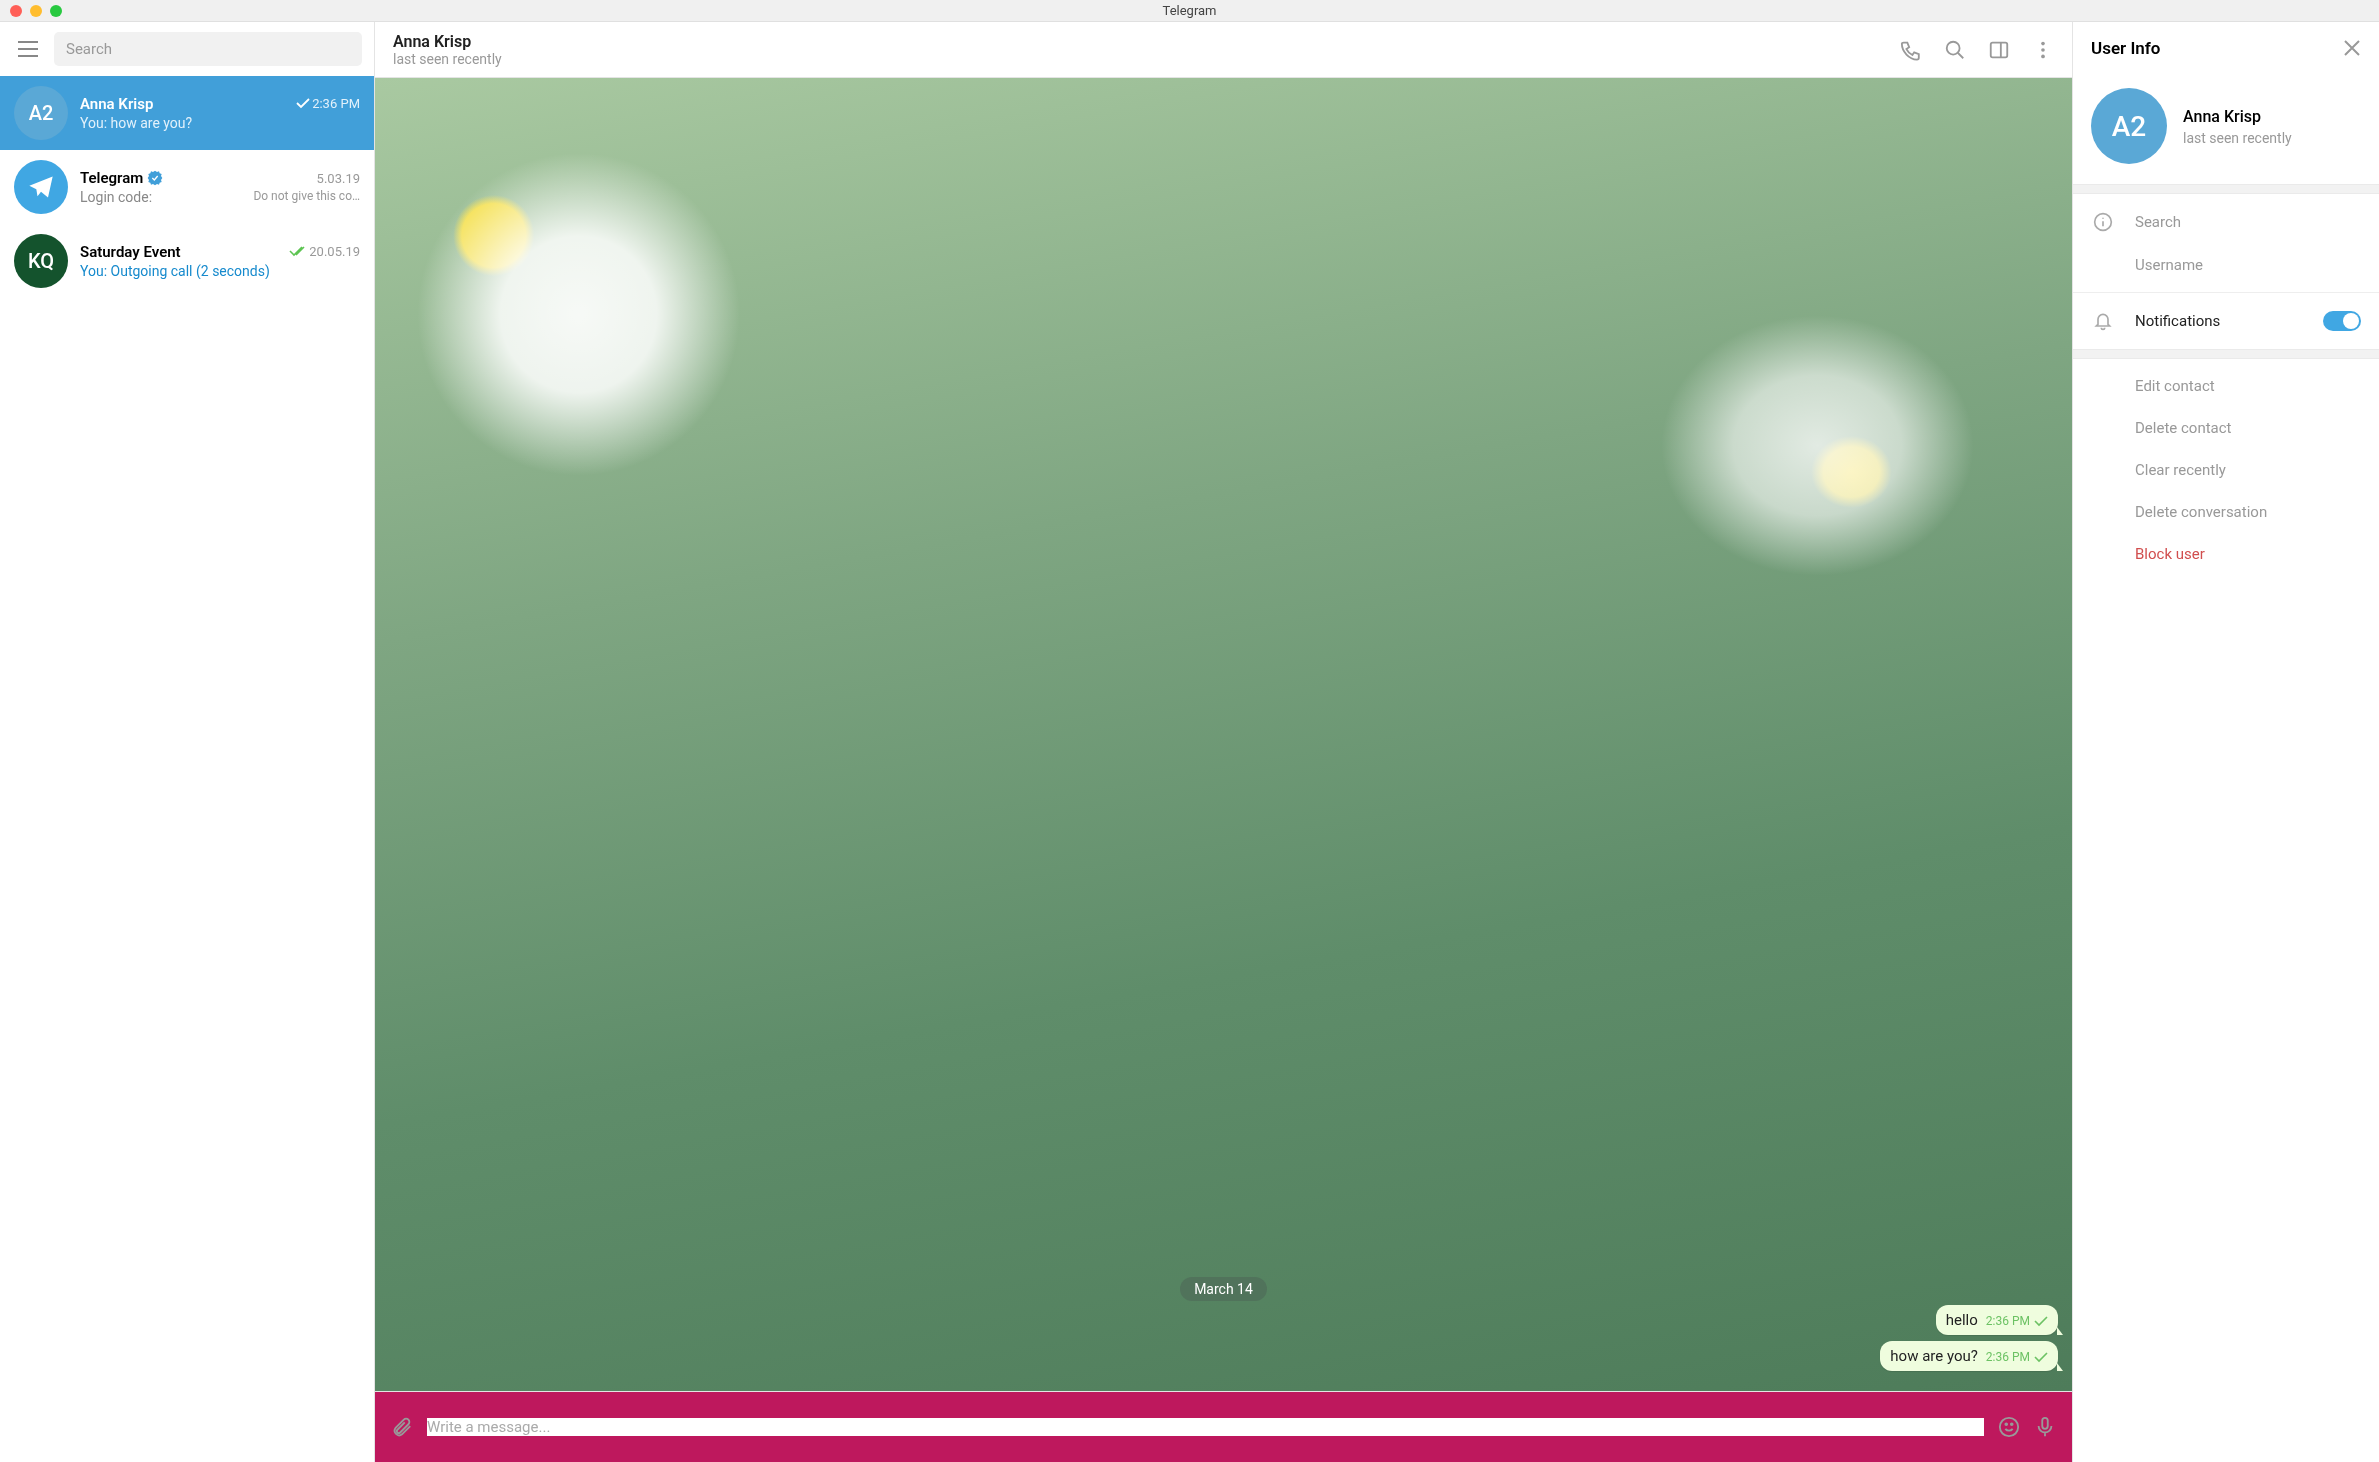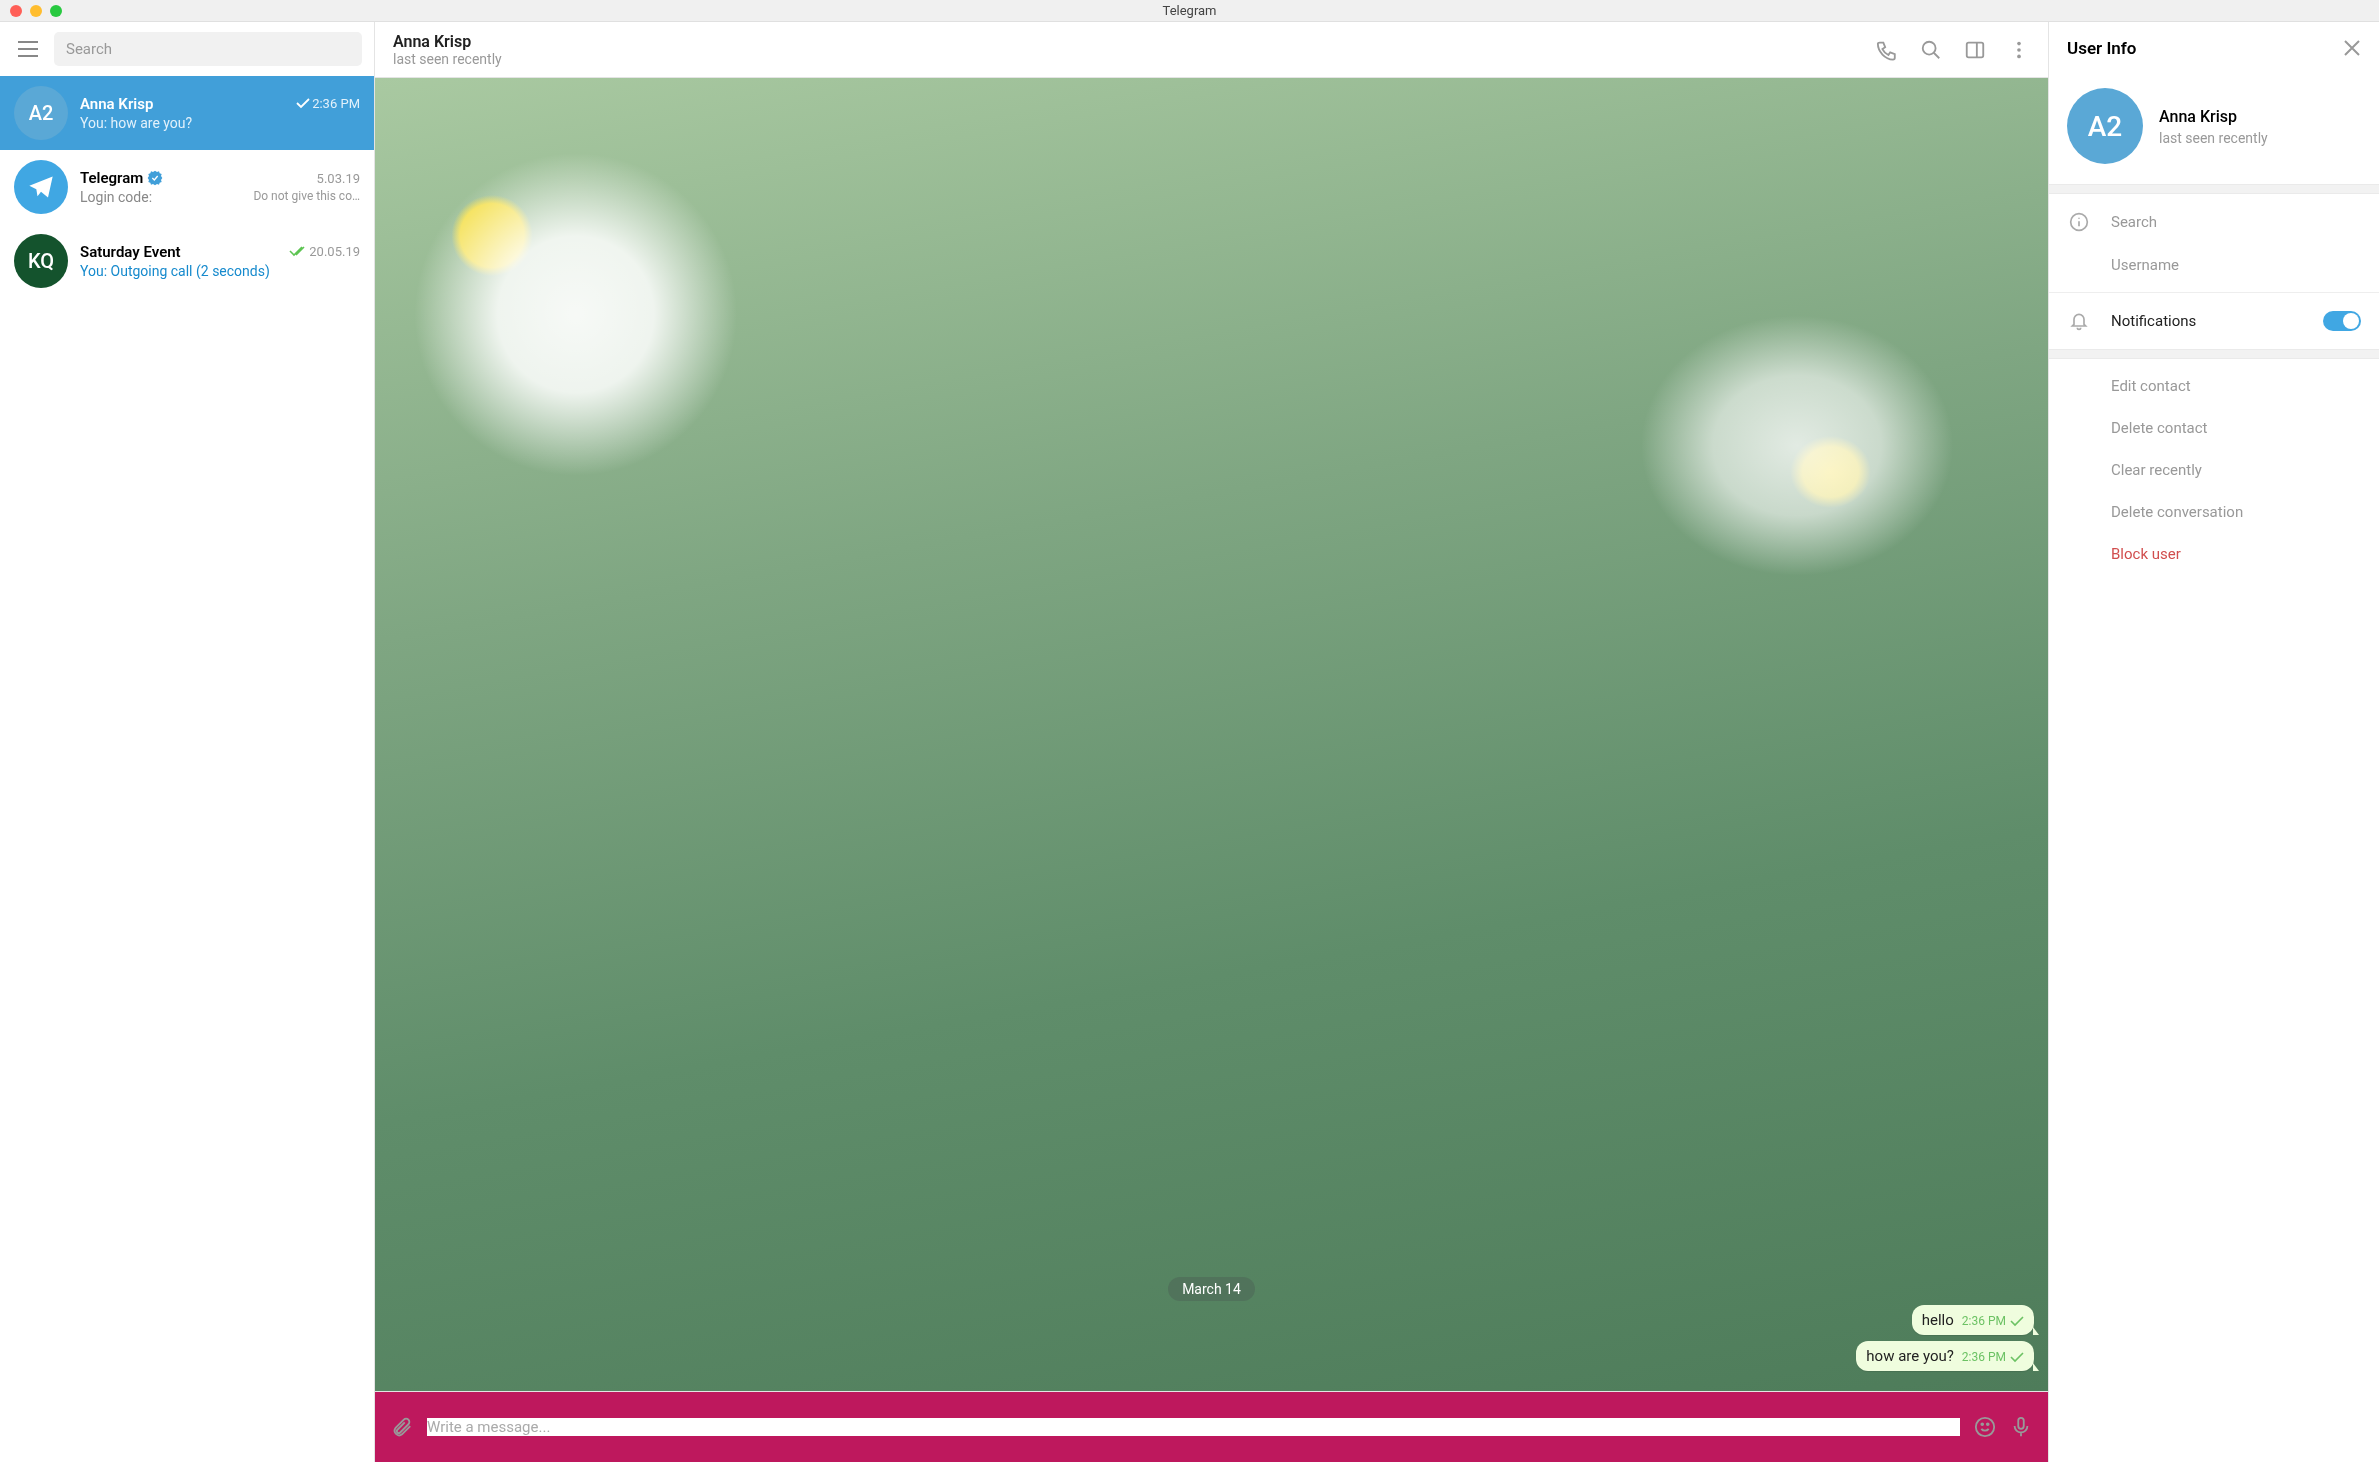--- a/index.html
+++ b/index.html
@@ -68,21 +68,21 @@
 .bubble::after { content: ""; position: absolute; right: -5px; bottom: 0; width: 0; height: 0; border-left: 6px solid #EFFDDE; border-top: 8px solid transparent; }
 .msg-text { }
 .msg-meta { font-size: 12px; color: #6cc264; display: flex; align-items: center; gap: 4px; }
 
 .composer { display: flex; align-items: center; padding: 24px 16px; gap: 14px; background: #be185d; border-top: 1px solid #e4e4e4; }
 .composer-input { flex: 1; border: none; outline: none; font-size: 15px; color: #333; }
 .composer-input::placeholder { color: #aaa; }
 .composer-icon { color: #999; cursor: pointer; }
 
 
-.info { width: 330px; display: flex; flex-direction: column; background: #fff; }
+.info { width: 306px; display: flex; flex-direction: column; background: #fff; }
 .info-header { display: flex; align-items: center; justify-content: space-between; padding: 16px 18px; }
 .info-title { font-weight: 600; font-size: 17px; }
 .info-close { color: #999; cursor: pointer; }
 .info-profile { display: flex; align-items: center; gap: 16px; padding: 14px 18px 20px; }
 .info-avatar { width: 76px; height: 76px; }
 .info-profile-name { font-size: 16px; font-weight: 500; color: #000; }
 .info-profile-status { font-size: 14px; color: #999; margin-top: 4px; }
 .info-sep { height: 10px; background: #f2f2f2; border-top: 1px solid #eaeaea; border-bottom: 1px solid #eaeaea; }
 
 .info-section { padding: 6px 0; }

